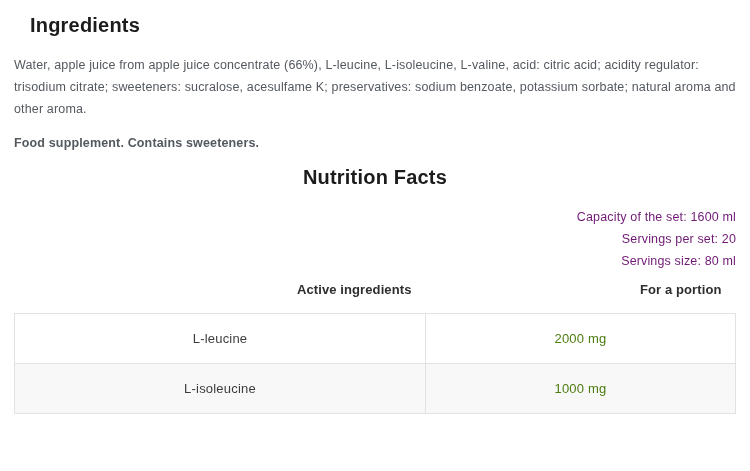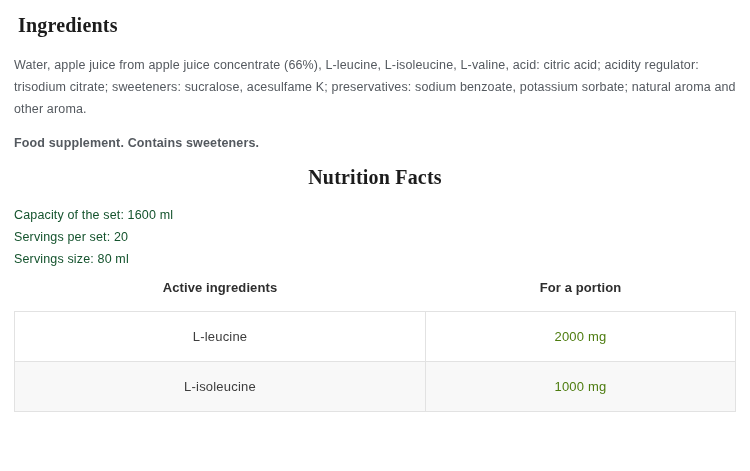--- a/index.html
+++ b/index.html
@@ -10,27 +10,26 @@
     font-family: "Liberation Sans", "DejaVu Sans", sans-serif;
   }
   .page {
     width: 750px;
     height: 471px;
     background: #ffffff;
     padding: 0 14px;
     overflow: hidden;
   }
   .section-title {
-    margin: 4px;
+    margin: 16px;
     font-size: 20px;
     line-height: 26px;
     font-weight: 700;
     color: #1c1c1c;
     letter-spacing: 0.2px;
-    font-family: Liberation Serif, serif;
   }
   .section-title.ingredients { margin-top: 12px; }
   .section-title.nutrition { margin-top: 10px; text-align: center; }
   .description {
     margin: 16px 0 0 0;
     font-size: 12.5px;
     line-height: 22px;
     letter-spacing: 0.15px;
     color: #54595f;
   }
@@ -41,29 +40,30 @@
     letter-spacing: 0.15px;
     color: #54595f;
     font-weight: bold;
   }
   .details { margin-top: 14px; }
   .details p {
     margin: 0;
     font-size: 12.5px;
     line-height: 22px;
     letter-spacing: 0.15px;
-    color: #14532d;
+    color: #701a75;
+    text-align: right;
   }
   table.nutrition-table {
     width: 100%;
     border-collapse: collapse;
     margin-top: 0;
   }
   table.nutrition-table thead th {
-    text-align: center;
+    text-align: right;
     font-size: 13px;
     line-height: 16px;
     font-weight: 700;
     color: #2e2e2e;
     letter-spacing: 0.1px;
     padding: 10px 14px 15px 14px;
     border: none;
     background: #ffffff;
   }
   table.nutrition-table tbody td {

